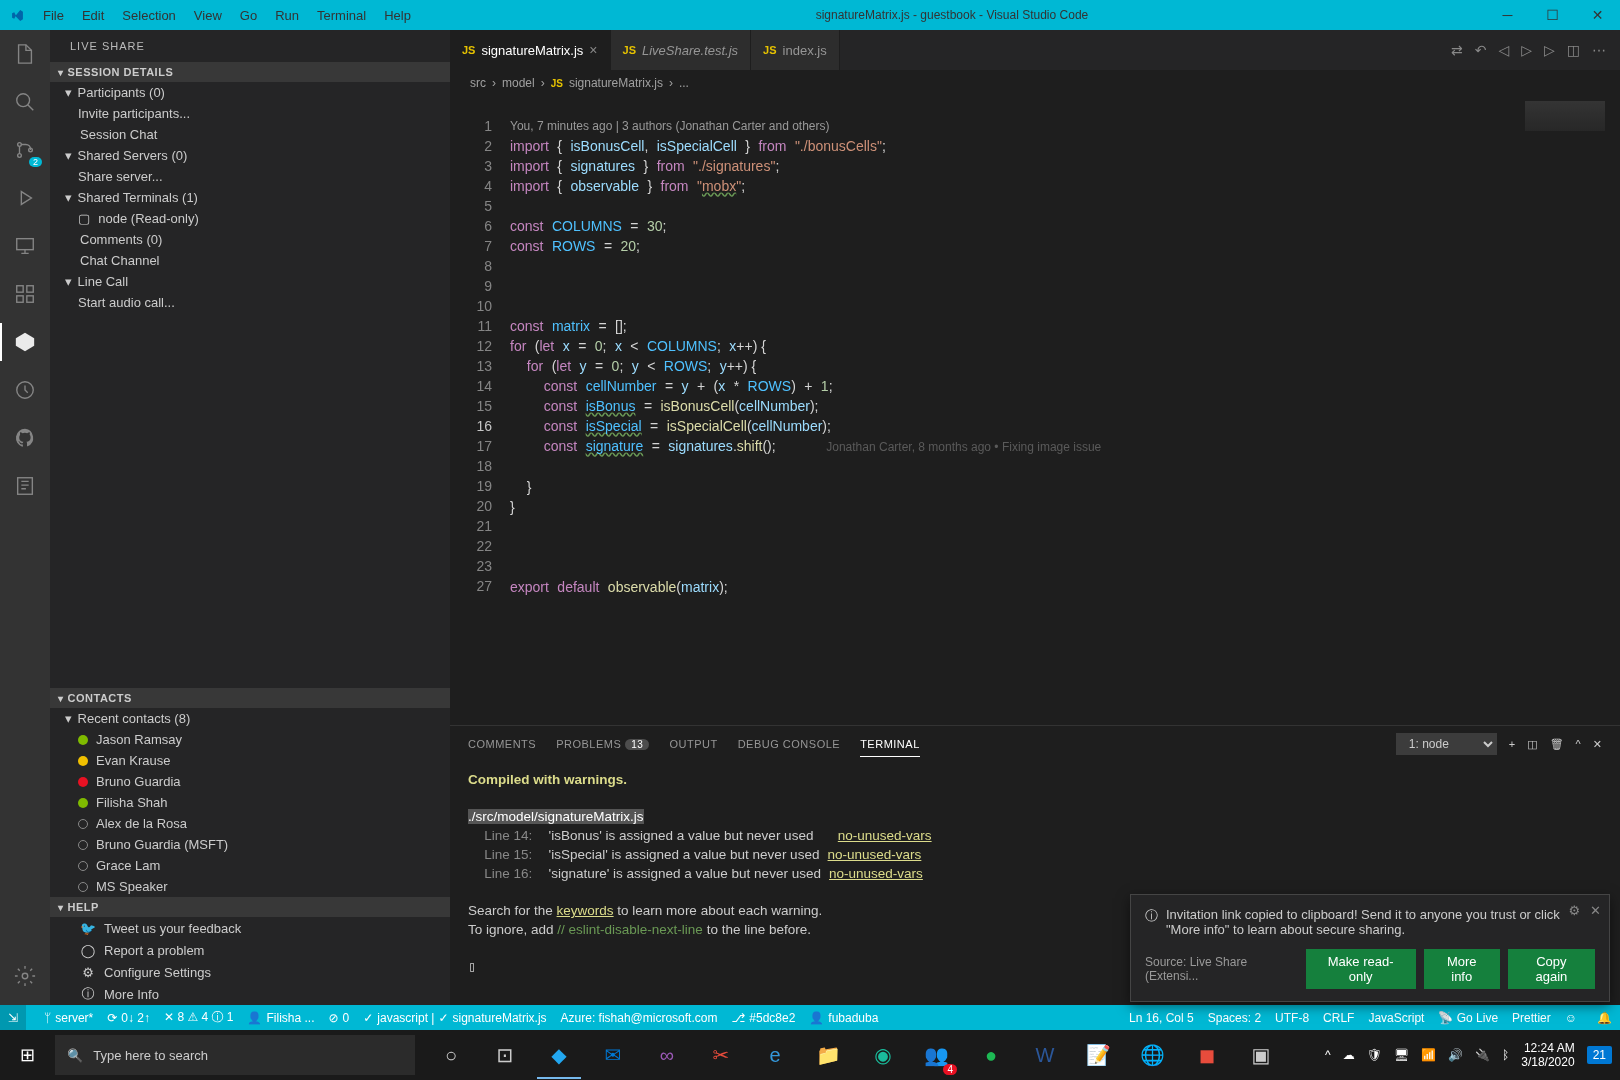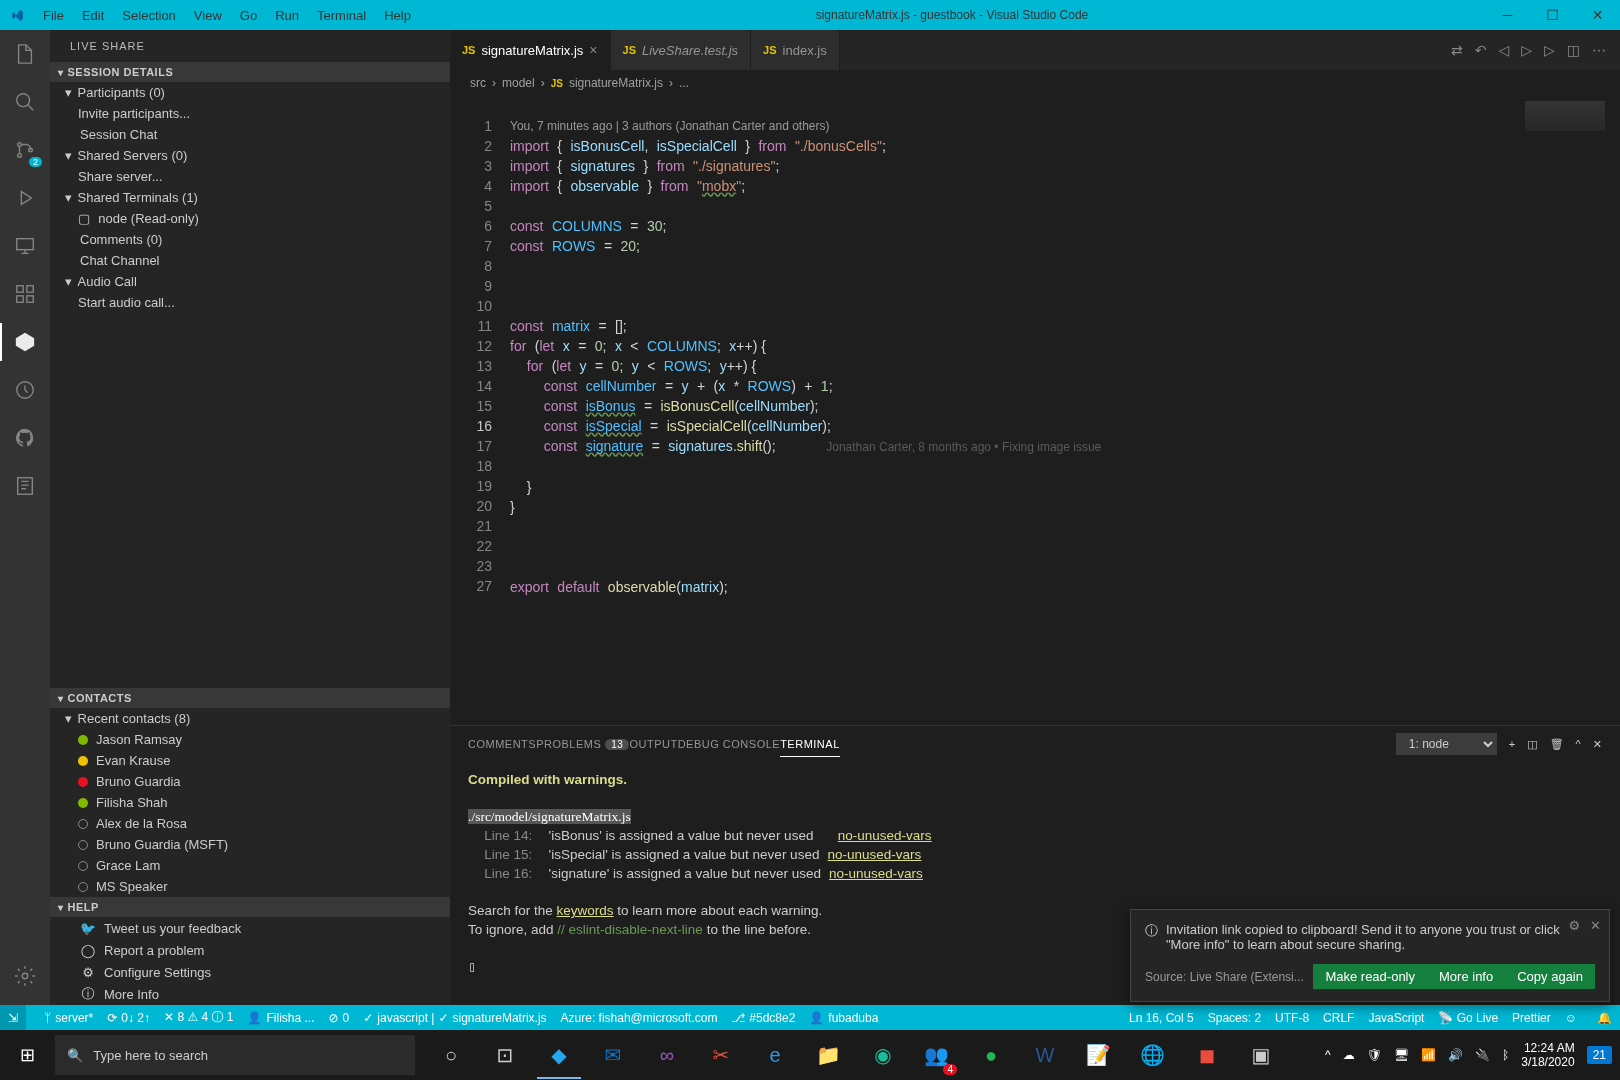--- a/index.html
+++ b/index.html
@@ -59,36 +59,36 @@
 .num { color: #b5cea8; }
 .const { color: #4fc1ff; }
 .punc { color: #d4d4d4; }
 .op { color: #d4d4d4; }
 .squig { text-decoration: underline wavy #6a9955; text-decoration-skip-ink: none; }
 .inline-blame { color: #5a5a5a; font-size: 12px; }
 .minimap { position: absolute; top: 0; right: 0; width: 100px; height: 100%; background: #1e1e1e; opacity: 0.8; }
 .minimap-content { width: 80px; height: 30px; margin: 5px; background: linear-gradient(#3a3a3a, #2a2a2a); }
 
 .panel { height: 280px; border-top: 1px solid #333; display: flex; flex-direction: column; }
-.panel-tabs { display: flex; align-items: center; padding: 0 18px; height: 36px; font-size: 11px; color: #969696; }
+.panel-tabs { display: flex; align-items: center; padding: 0 18px; height: 36px; gap: 20px; font-size: 11px; color: #969696; }
 .panel-tab { padding: 6px 0; letter-spacing: 0.5px; }
 .panel-tab.active { color: #fff; border-bottom: 1px solid #fff; }
 .panel-tab .count { background: #4d4d4d; color: #fff; border-radius: 10px; padding: 0 6px; font-size: 10px; margin-left: 4px; }
 .panel-actions { margin-left: auto; display: flex; align-items: center; gap: 12px; color: #ccc; }
 .panel-select { background: #3c3c3c; border: 1px solid #3c3c3c; color: #ccc; padding: 2px 30px 2px 8px; font-size: 12px; }
 .terminal { flex: 1; padding: 8px 18px; font-family: Consolas, monospace; font-size: 13.5px; line-height: 18px; white-space: pre-wrap; color: #ccc; overflow: hidden; position: relative; }
 .t-yellow { color: #dcdc8b; font-weight: bold; }
-.t-highlight { background: #555; color: #fff; font-family: Liberation Serif, serif; }
+.t-highlight { background: #555; color: #fff; }
 .t-dim { color: #888; }
 .t-link { color: #dcdc8b; text-decoration: underline; }
 .t-comment { color: #6a9955; }
 
 .notification { position: absolute; right: 10px; bottom: 78px; width: 480px; background: #252526; border: 1px solid #454545; box-shadow: 0 4px 12px rgba(0,0,0,0.5); padding: 12px 14px; color: #ccc; }
 .notification .nmsg { display: flex; gap: 8px; align-items: flex-start; }
-.notification .nactions { display: flex; justify-content: flex-end; margin-top: 12px; align-items: center; }
+.notification .nactions { display: flex; justify-content: flex-end; gap: 8px; margin-top: 12px; align-items: center; }
 .notification .nactions .src { margin-right: auto; font-size: 12px; color: #999; }
 .notification button { background: #15803d; color: #fff; border: none; padding: 5px 12px; font-size: 13px; }
 .notification .top-icons { position: absolute; top: 8px; right: 8px; display: flex; gap: 10px; color: #888; }
 
 .statusbar { height: 25px; background: #00b8d4; color: #fff; display: flex; align-items: center; font-size: 12px; padding: 0 8px; gap: 14px; }
 .statusbar .sbicon { display: flex; align-items: center; gap: 4px; }
 .statusbar .remote { background: #0098b0; padding: 0 8px; height: 100%; display: flex; align-items: center; margin-left: -8px; margin-right: 4px; }
 .statusbar .right { margin-left: auto; display: flex; gap: 14px; align-items: center; }
 .statusbar .bell { margin-left: 6px; }
 
@@ -226,21 +226,21 @@
         <span>Shared Terminals (1)</span>
       </div>
     <div class="tree-leaf">
         <span>▢</span>
         <span>node (Read-only)</span>
       </div>
     <div class="tree-item">Comments (0)</div>
     <div class="tree-item">Chat Channel</div>
     <div class="tree-caret">
         <span>▾</span>
-        <span>Audio Call</span>
+        <span>Line Call</span>
       </div>
     <div class="tree-leaf">Start audio call...</div>
 
     <div style="flex:1"></div>
 
     <div class="section-header">
         <span class="chev">▾</span>
         <span>CONTACTS</span>
       </div>
     <div class="tree-caret">

